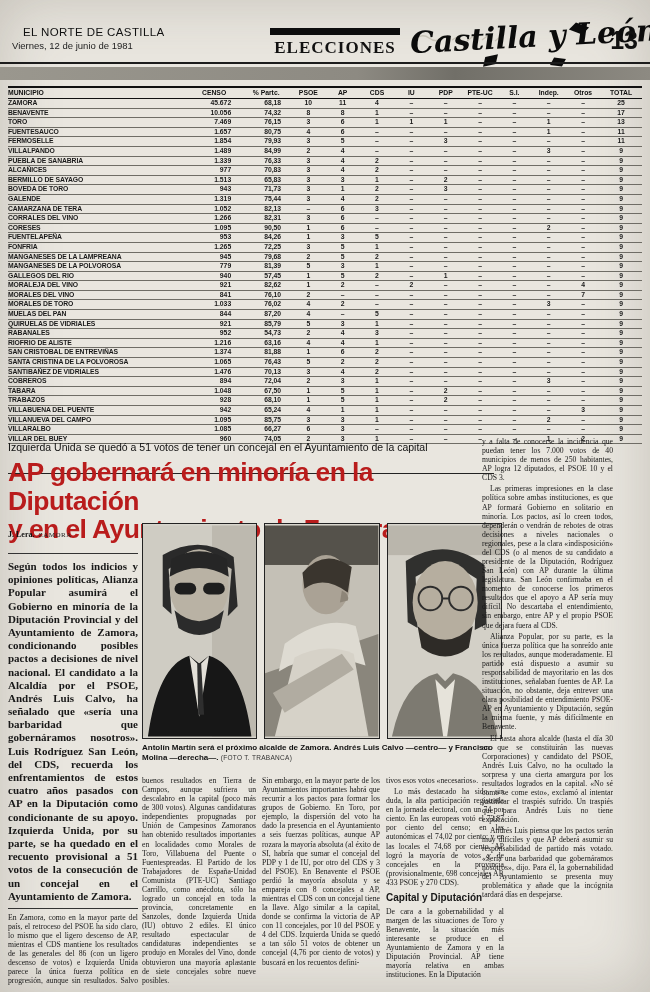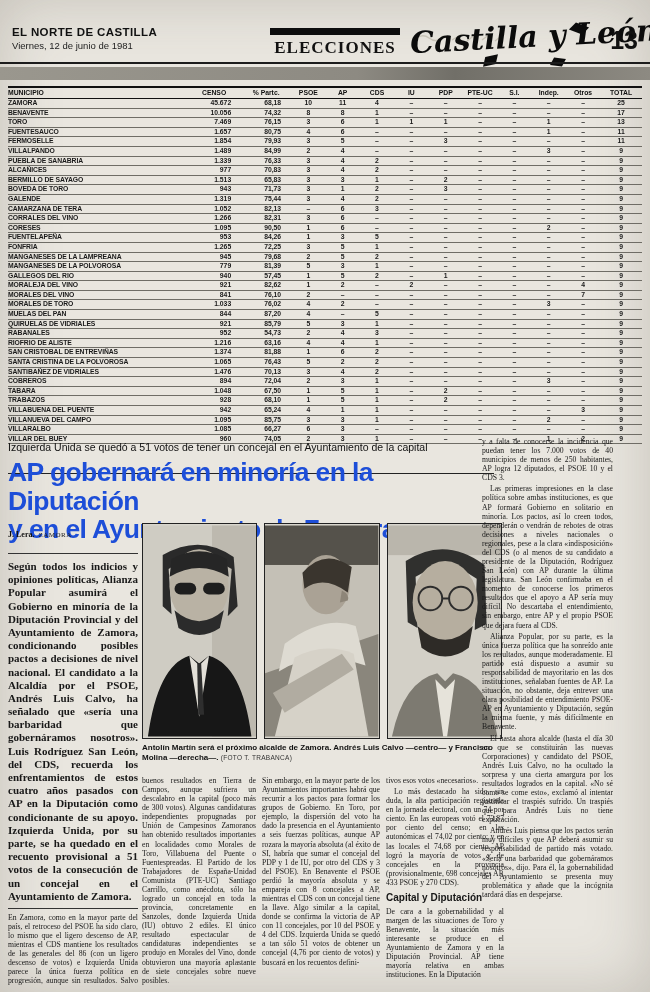--- a/index.html
+++ b/index.html
@@ -1,21 +1,21 @@
 <!DOCTYPE html>
 <html><head>
 <meta charset="utf-8">
 <style>
   html,body{margin:0;padding:0;}
   body{width:650px;height:992px;background:#b9b6ae;font-family:"Liberation Sans",sans-serif;}
   .page{position:relative;width:650px;height:992px;background:#e9e6df;overflow:hidden;
         box-shadow:inset 0 0 60px rgba(90,85,70,.25);}
   
   .masthead{position:absolute;top:26px;left:12px;right:10px;height:34px;}
-  .paper-name{font-size:11.5px;font-weight:bold;letter-spacing:.4px;color:#111;}
+  .paper-name{font-size:11.5px;font-weight:normal;letter-spacing:.4px;color:#111;margin-left:11px;}
   .masthead-date{font-size:9.5px;color:#222;margin-top:2px;}
   .section-box{position:absolute;left:258px;top:2px;width:130px;text-align:center;}
   .section-bar{height:7px;background:#0d0d0d;margin-bottom:3px;}
   .section-label{font-family:"Liberation Serif",serif;font-weight:bold;font-size:17px;
                  letter-spacing:1px;color:#111;}
   .region-logo{position:absolute;left:398px;top:-6px;width:200px;
                font-family:"DejaVu Serif",serif;font-style:italic;font-weight:bold;
                font-size:30px;color:#0b0b0b;transform:rotate(-3deg);white-space:nowrap;}
   .blot{position:absolute;background:#0b0b0b;}
   .blot1{left:560px;top:-2px;width:14px;height:9px;transform:rotate(20deg) skewX(-25deg);}
@@ -35,21 +35,21 @@
   .results td{font-size:6.8px;font-weight:bold;color:#1a1a1a;height:8.6px;line-height:8.6px;
               padding:0;border-bottom:1px solid #6f6d66;text-align:center;white-space:nowrap;
               overflow:hidden;}
   .results td:first-child{text-align:left;letter-spacing:-.1px;}
   .results td:nth-child(2),.results td:nth-child(3){text-align:right;padding-right:10px;}
   .results col.c-mun{width:172px;} .results col.c-cen{width:52px;} .results col.c-par{width:48px;}
   .results col.c-n{width:33px;} .results col.c-tot{width:40px;}
   
   .kicker{position:absolute;top:441px;left:8px;width:486px;font-size:10.5px;color:#111;
           border-bottom:1px solid #222;padding-bottom:20px;}
-  .headline{position:absolute;top:458px;left:8px;width:500px;font-weight:bold;color:#1d4ed8;
+  .headline{position:absolute;top:458px;left:8px;width:500px;font-weight:bold;color:#b91c1c;
             font-size:26.5px;line-height:1.08;letter-spacing:-.6px;}
   .headline span{display:block;}
   
   .byline-block{border-bottom:1px solid #333;padding-bottom:12px;margin-bottom:6px;}
   .byline{font-size:8px;font-weight:bold;color:#111;}
   .byline-place{font-size:7px;color:#222;letter-spacing:.5px;}
   .textcol{position:absolute;overflow:hidden;font-family:"Liberation Serif",serif;
            color:#181818;text-align:justify;}
   .textcol p{font-size:7.7px;line-height:1.18;margin:0 0 2px;text-indent:8px;}
   .textcol p:first-child{text-indent:0;}

